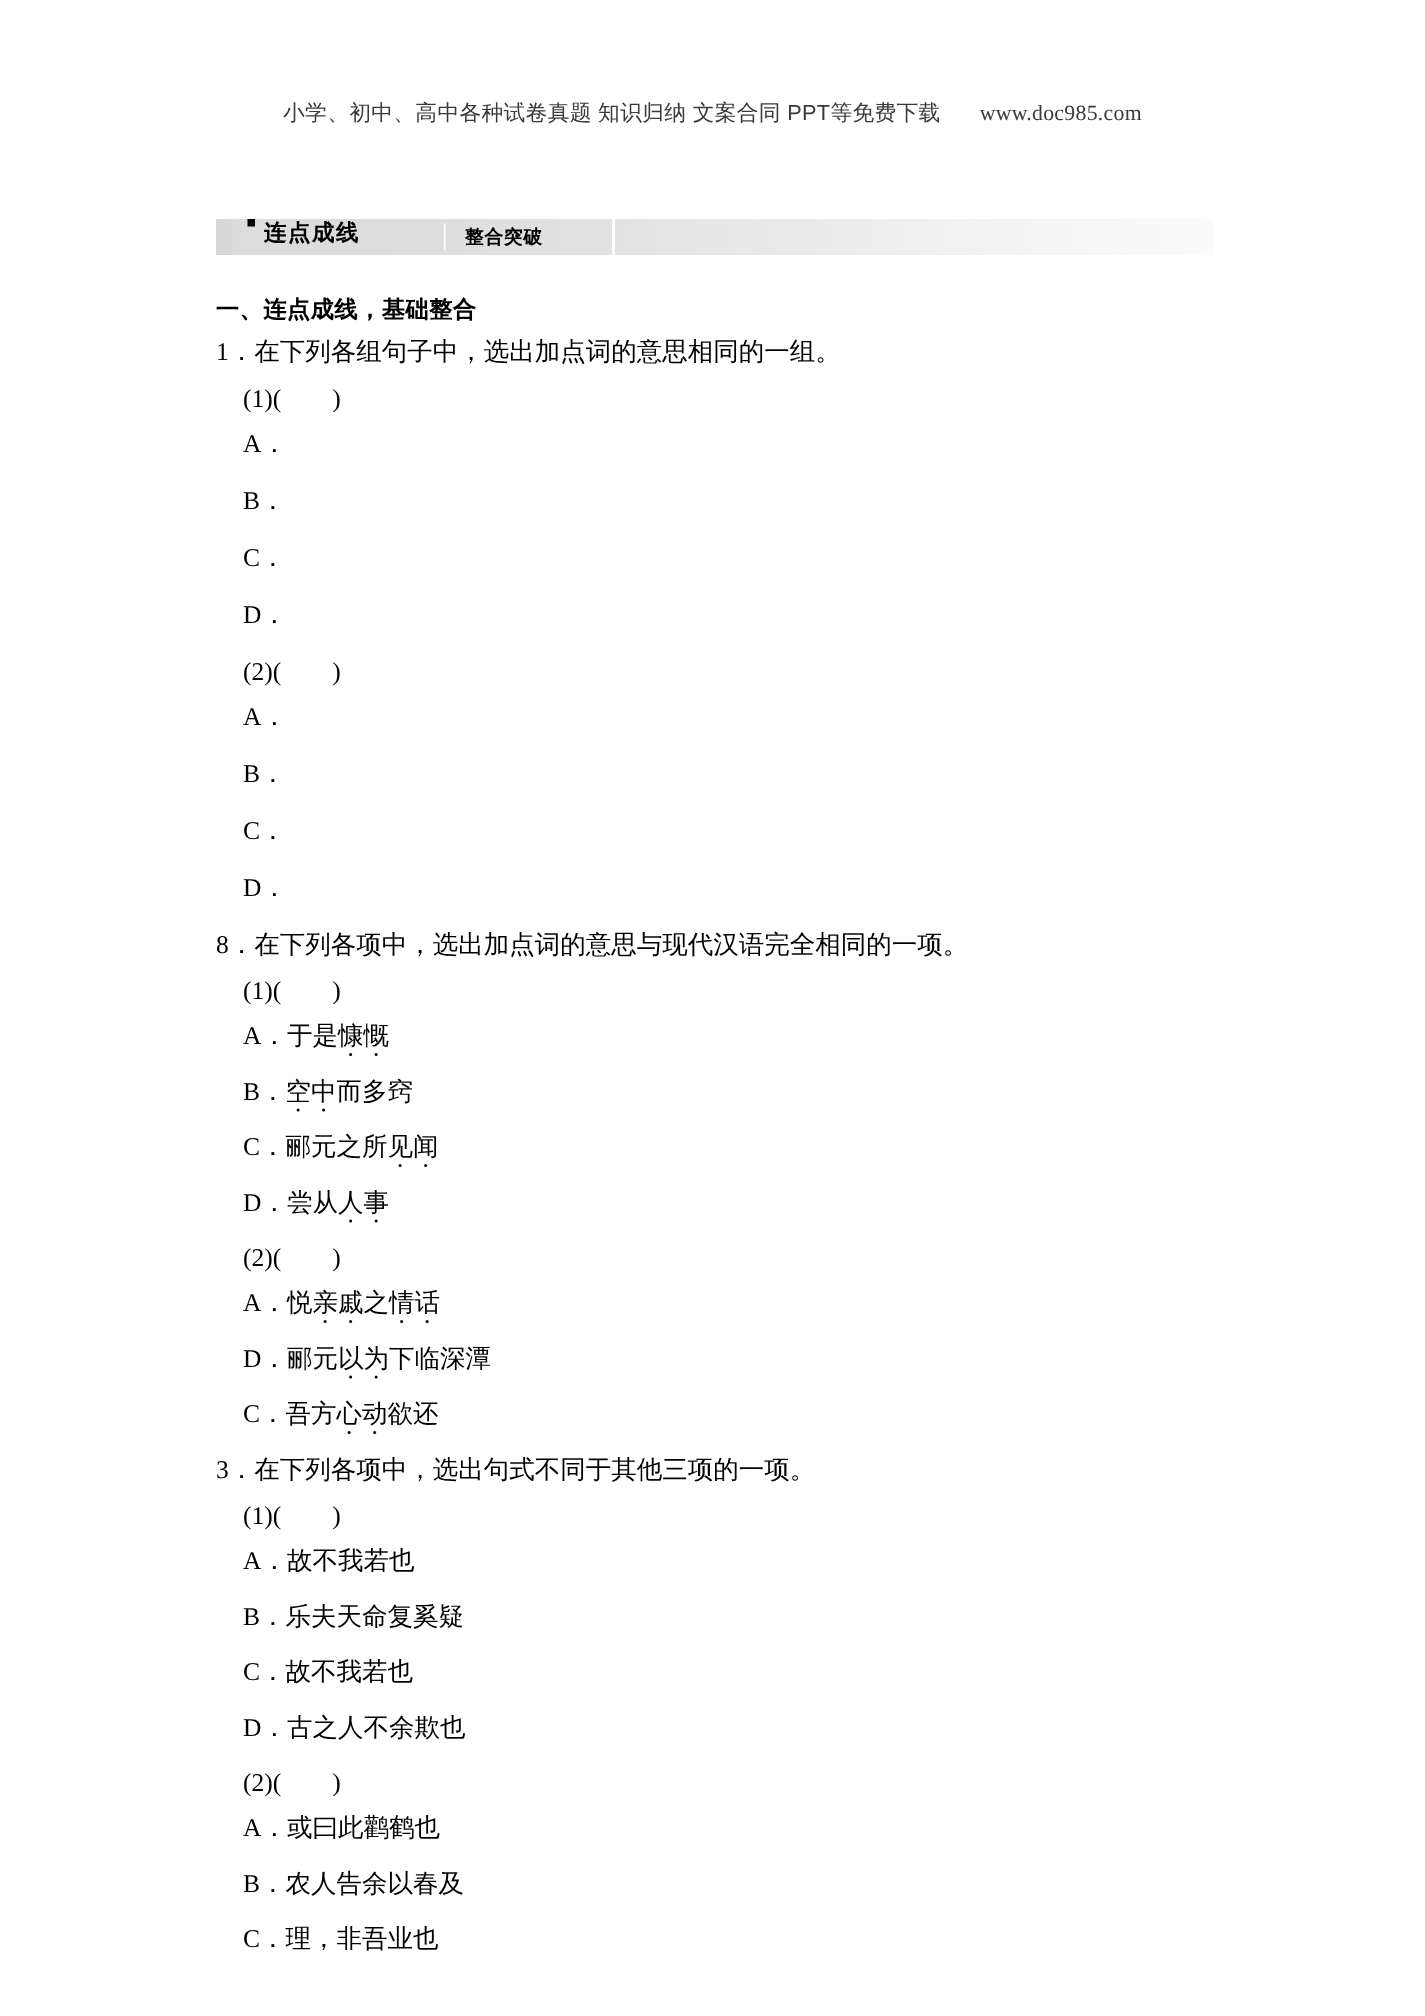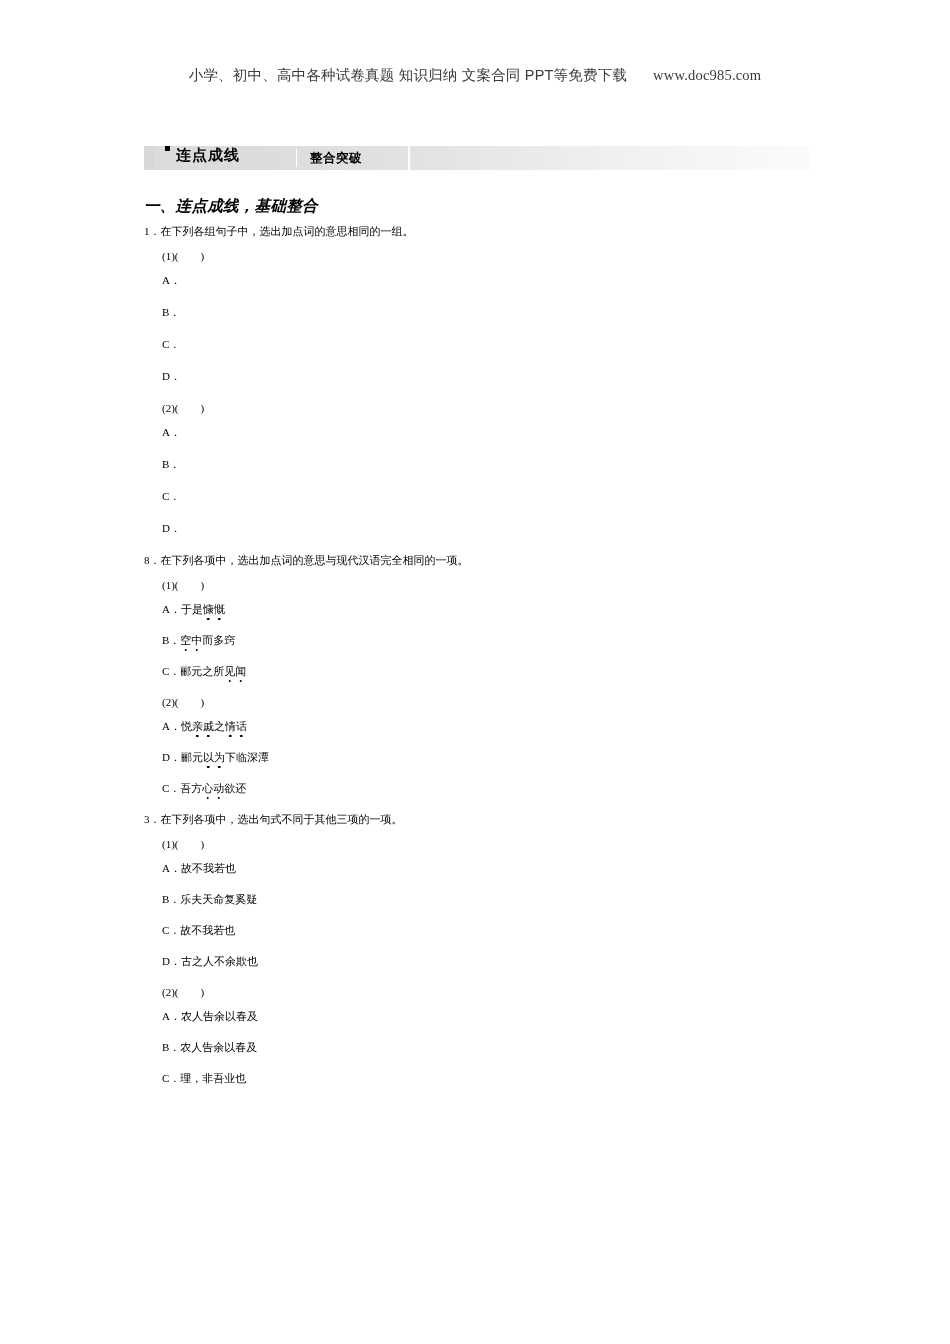--- a/index.html
+++ b/index.html
@@ -107,24 +107,23 @@
     left: 144px;
     width: 700px;
   }
   .sec-title {
     font-family: "Liberation Sans", sans-serif;
     font-weight: bold;
     font-size: 15.5px;
     color: #000;
     margin: 0 0 9px 0;
     letter-spacing: 0.3px;
-    font-style: italic;
   }
   .q-line {
-    font-size: 11px;
+    font-size: 17px;
     line-height: 1.0;
     margin: 0 0 13px 0;
     white-space: pre;
   }
   .q-stem {
     margin-bottom: 14px;
   }
   .indent {
     padding-left: 18px;
   }
@@ -188,33 +187,34 @@
     <div class="q-line opt-tight">B．</div>
     <div class="q-line opt-tight">C．</div>
     <div class="q-line opt-tight">D．</div>
 
     <div class="q-line q-stem">8．在下列各项中，选出加点词的意思与现代汉语完全相同的一项。</div>
 
     <div class="q-line indent">(1)(        )</div>
     <div class="q-line opt">A．于是<span class="dotchar">慷</span><span class="dotchar">慨</span></div>
     <div class="q-line opt">B．<span class="dotchar">空</span><span class="dotchar">中</span>而多窍</div>
     <div class="q-line opt">C．郦元之所<span class="dotchar">见</span><span class="dotchar">闻</span></div>
+    <div class="q-line opt">D．尝从<span class="dotchar">人</span><span class="dotchar">事</span></div>
 
     <div class="q-line indent">(2)(        )</div>
     <div class="q-line opt">A．悦<span class="dotchar">亲</span><span class="dotchar">戚</span>之<span class="dotchar">情</span><span class="dotchar">话</span></div>
     <div class="q-line opt">D．郦元<span class="dotchar">以</span><span class="dotchar">为</span>下临深潭</div>
     <div class="q-line opt">C．吾方<span class="dotchar">心</span><span class="dotchar">动</span>欲还</div>
 
     <div class="q-line q-stem">3．在下列各项中，选出句式不同于其他三项的一项。</div>
 
     <div class="q-line indent">(1)(        )</div>
     <div class="q-line opt">A．故不我若也</div>
     <div class="q-line opt">B．乐夫天命复奚疑</div>
     <div class="q-line opt">C．故不我若也</div>
     <div class="q-line opt">D．古之人不余欺也</div>
 
     <div class="q-line indent">(2)(        )</div>
-    <div class="q-line opt">A．农人告余以春及</div>
+    <div class="q-line opt">A．或曰此鹳鹤也</div>
     <div class="q-line opt">B．农人告余以春及</div>
     <div class="q-line opt">C．理，非吾业也</div>
 
   </div>
 </div>
 
 </body></html>

